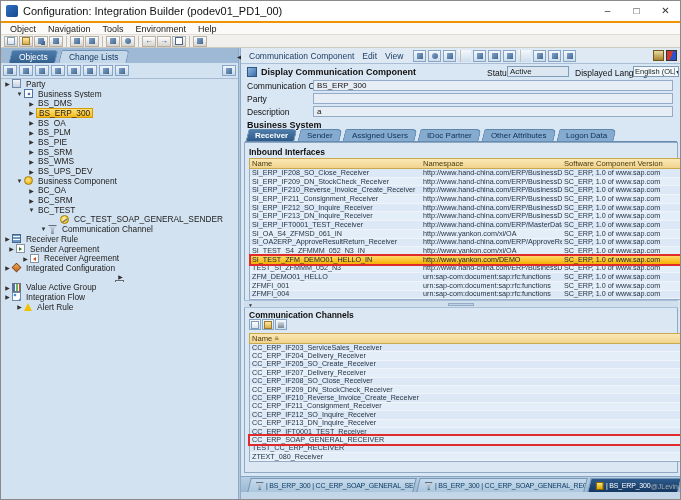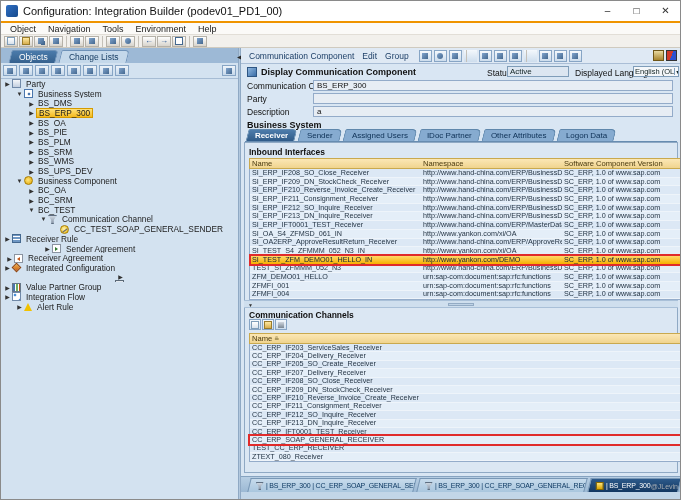--- a/index.html
+++ b/index.html
@@ -240,27 +240,27 @@
 
         <div class="trow" style="padding-left: 26px;">
           <span class="exp collapsed"></span>
           <span class="ticon"></span>
           <span class="tlabel">BS_OA</span>
         </div>
 
         <div class="trow" style="padding-left: 26px;">
           <span class="exp collapsed"></span>
           <span class="ticon"></span>
+          <span class="tlabel">BS_PLM</span>
+        </div>
+
+        <div class="trow" style="padding-left: 26px;">
+          <span class="exp collapsed"></span>
+          <span class="ticon"></span>
           <span class="tlabel">BS_PIE</span>
-        </div>
-
-        <div class="trow" style="padding-left: 26px;">
-          <span class="exp collapsed"></span>
-          <span class="ticon"></span>
-          <span class="tlabel">BS_PLM</span>
         </div>
 
         <div class="trow" style="padding-left: 26px;">
           <span class="exp collapsed"></span>
           <span class="ticon"></span>
           <span class="tlabel">BS_SRM</span>
         </div>
 
         <div class="trow" style="padding-left: 26px;">
           <span class="exp collapsed"></span>
@@ -291,66 +291,66 @@
           <span class="ticon"></span>
           <span class="tlabel">BC_SRM</span>
         </div>
 
         <div class="trow" style="padding-left: 26px;">
           <span class="exp expanded"></span>
           <span class="ticon"></span>
           <span class="tlabel">BC_TEST</span>
         </div>
 
+        <div class="trow" style="padding-left: 50px;">
+          <span class="exp leaf"></span>
+          <span class="ticon channel-edit-icon"></span>
+          <span class="tlabel">CC_TEST_SOAP_GENERAL_SENDER</span>
+        </div>
+
         <div class="trow" style="padding-left: 38px;">
           <span class="exp expanded"></span>
           <span class="ticon channel-icon"></span>
           <span class="tlabel">Communication Channel</span>
         </div>
 
-        <div class="trow" style="padding-left: 50px;">
-          <span class="exp leaf"></span>
-          <span class="ticon channel-edit-icon"></span>
-          <span class="tlabel">CC_TEST_SOAP_GENERAL_SENDER</span>
-        </div>
-
         <div class="trow" style="padding-left: 2px;">
           <span class="exp collapsed"></span>
           <span class="ticon receiver-rule-icon"></span>
           <span class="tlabel">Receiver Rule</span>
         </div>
 
-        <div class="trow" style="padding-left: 6px; margin-left: 36px;">
+        <div class="trow" style="padding-left: 6px;">
           <span class="exp collapsed"></span>
           <span class="ticon sender-agreement-icon"></span>
           <span class="tlabel">Sender Agreement</span>
         </div>
 
-        <div class="trow" style="padding-left: 4px; align-items: center;">
+        <div class="trow" style="padding-left: 20px; align-items: center;">
           <span class="exp collapsed"></span>
           <span class="ticon receiver-agreement-icon"></span>
           <span class="tlabel">Receiver Agreement</span>
         </div>
 
         <div class="trow" style="padding-left: 2px;">
           <span class="exp collapsed"></span>
           <span class="ticon integrated-configuration-icon"></span>
           <span class="tlabel">Integrated Configuration</span>
         </div>
 
         <div class="trow" style="padding-left: 2px; flex-direction: column;">
           <span class="exp collapsed"></span>
           <span class="ticon configuration-scenario-icon"></span>
           <span class="tlabel">Configuration Scenario</span>
         </div>
 
         <div class="trow" style="padding-left: 2px;">
           <span class="exp collapsed"></span>
           <span class="ticon value-mapping-icon"></span>
-          <span class="tlabel">Value Partner Group</span>
+          <span class="tlabel">Value Active Group</span>
         </div>
 
         <div class="trow" style="padding-left: 2px;">
           <span class="exp collapsed"></span>
           <span class="ticon integration-flow-icon"></span>
           <span class="tlabel">Integration Flow</span>
         </div>
 
         <div class="trow" style="padding-left: 14px;">
           <span class="exp collapsed"></span>
@@ -364,21 +364,21 @@
       <span class="arr">◀</span>
     </div>
 
   <div class="rightpanel">
 
     <div class="rp-menu">
       <span style="display:flex">
 
       <span class="menu-item">Communication Component</span>
           <span class="menu-item">Edit</span>
-          <span class="menu-item">Group</span>
+          <span class="menu-item">View</span>
         </span>
       <span style="display:flex;gap:2px;margin-left:4px">
 
       <span class="tbtn switch-display-edit-icon"></span>
           <span class="tbtn refresh-icon"></span>
           <span class="tbtn copy-icon"></span>
           <span class="tbtn separator"></span>
           <span class="tbtn info-icon"></span>
           <span class="tbtn where-used-icon"></span>
           <span class="tbtn user-list-icon"></span>

